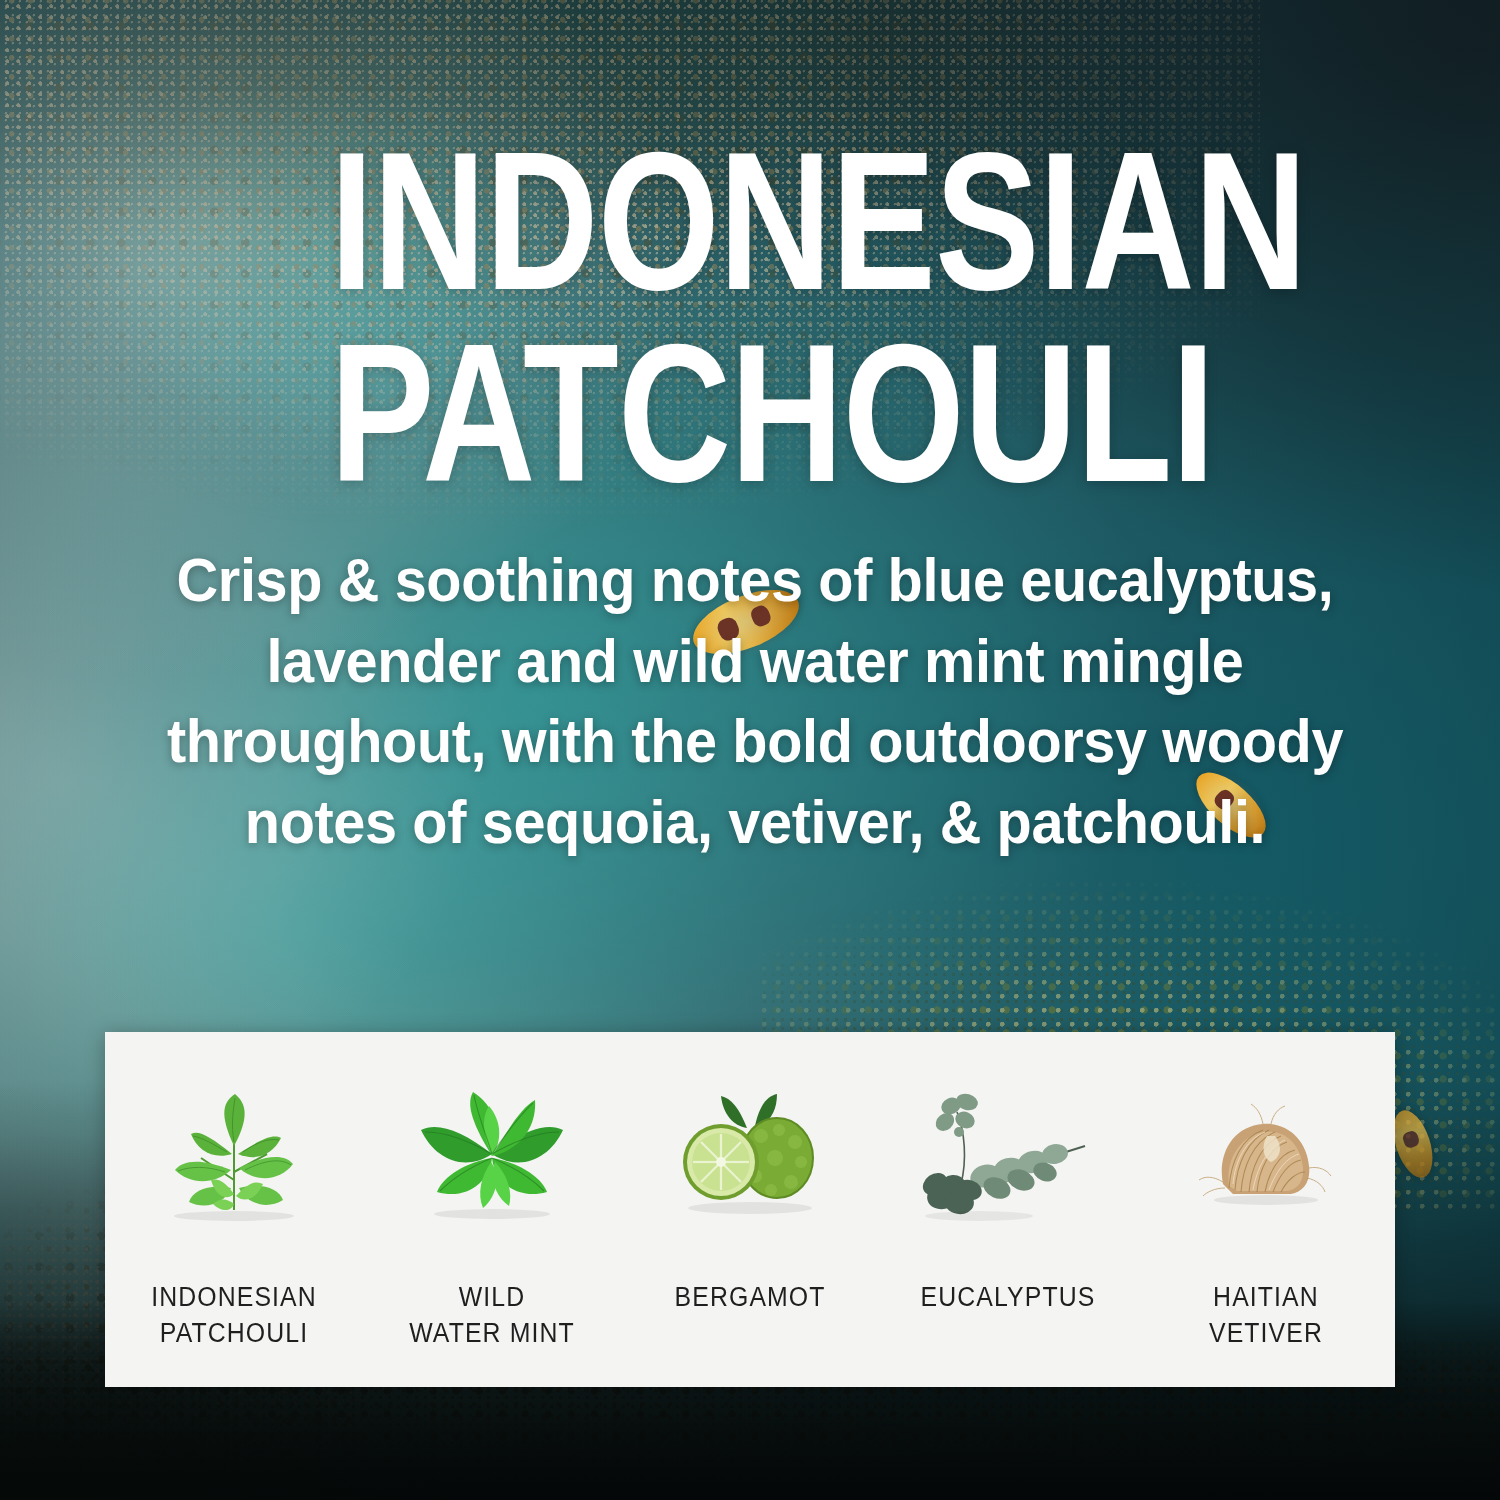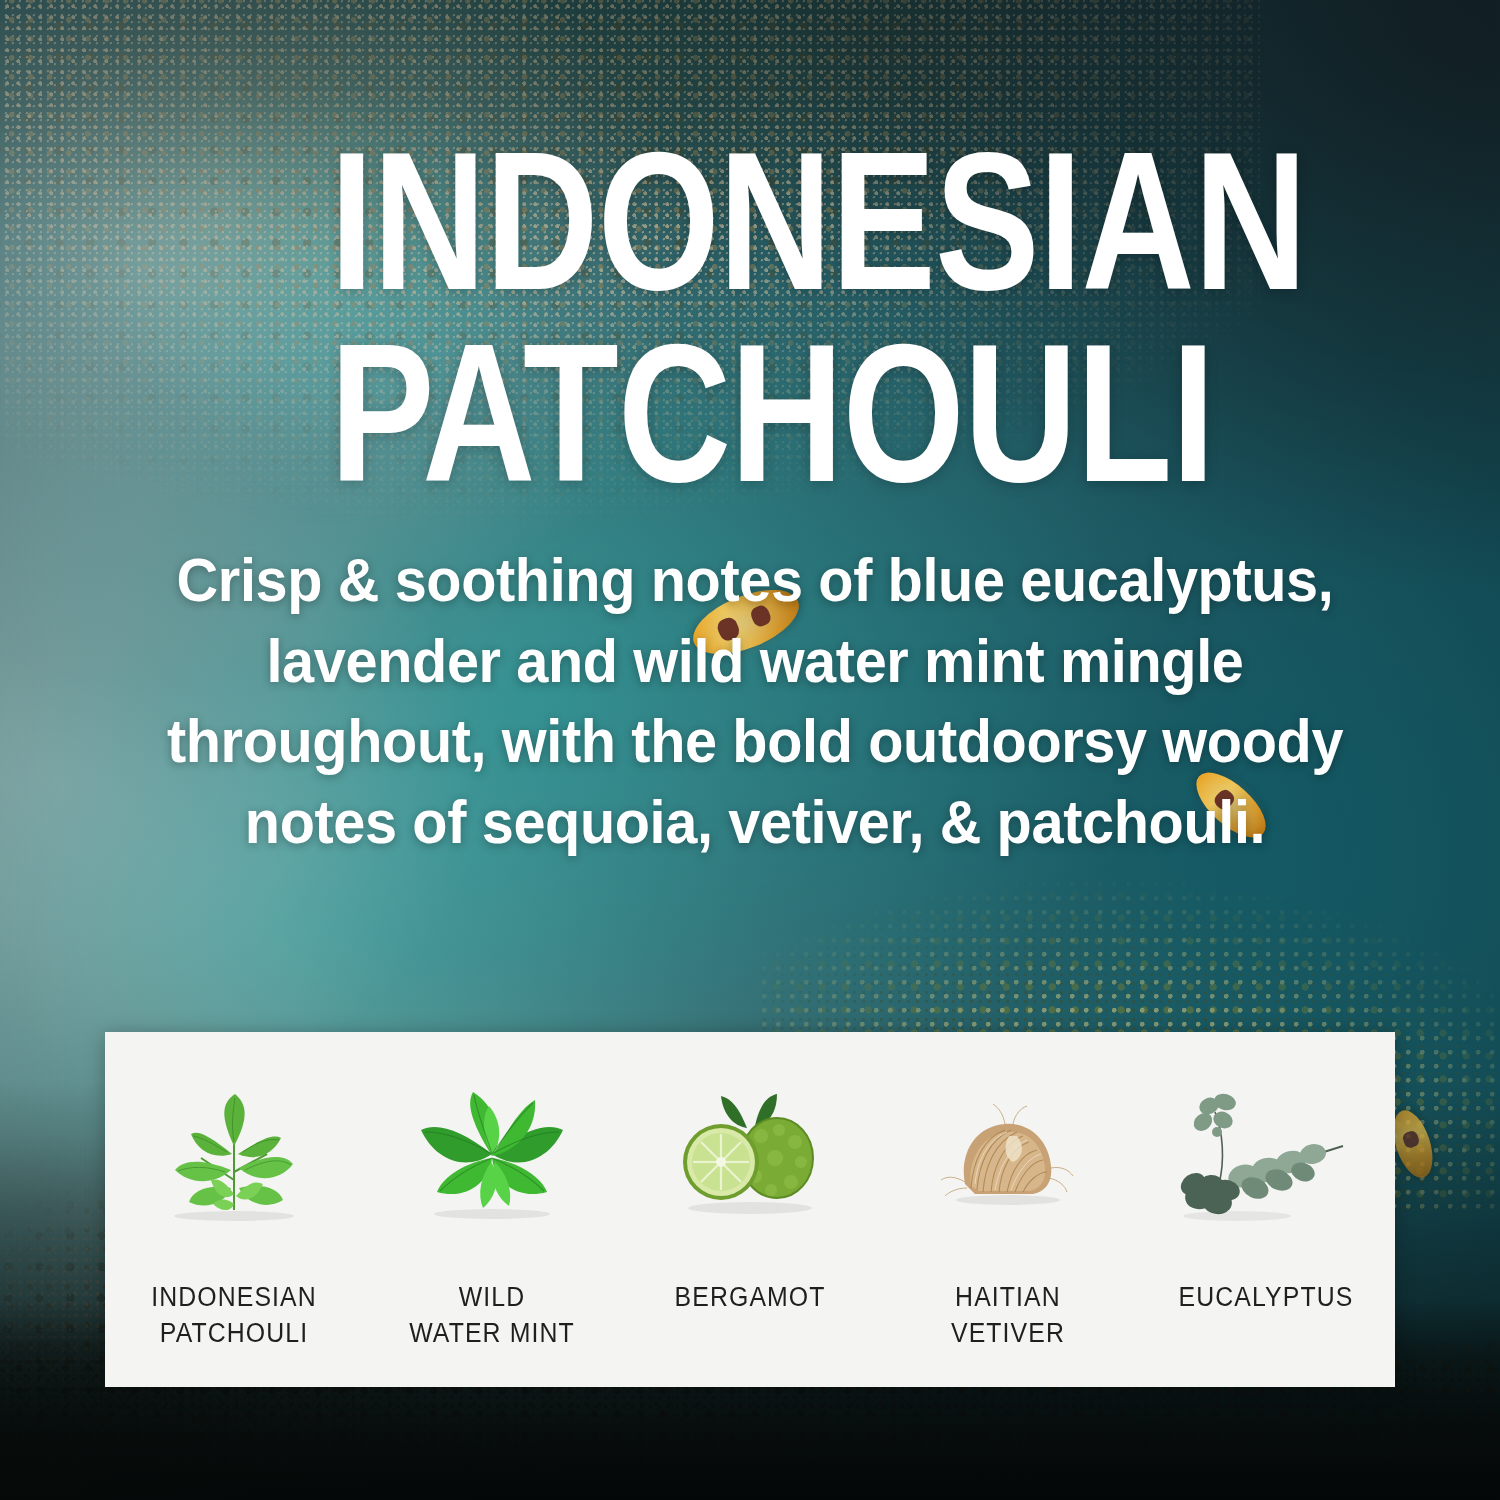--- a/index.html
+++ b/index.html
@@ -355,20 +355,59 @@
           </g>
           <ellipse cx="95" cy="124" rx="62" ry="6" fill="#000" opacity=".07"></ellipse>
         </svg>
       </div>
       <div class="ing-label">BERGAMOT</div>
     </div>
 
     <div class="ing">
       <div class="ing-art">
         <svg viewBox="0 0 190 140" xmlns="http://www.w3.org/2000/svg">
+          <path d="M26 112 C70 96 120 78 172 62" stroke="#4e6152" stroke-width="2" fill="none"></path>
+          <path d="M48 100 C54 76 52 48 44 28" stroke="#4e6152" stroke-width="1.6" fill="none"></path>
+
+          <g fill="#7f9b86">
+            <ellipse cx="38" cy="22" rx="10" ry="8" transform="rotate(-25 38 22)"></ellipse>
+            <ellipse cx="54" cy="18" rx="11" ry="8" transform="rotate(15 54 18)"></ellipse>
+            <ellipse cx="32" cy="38" rx="10" ry="8" transform="rotate(-40 32 38)"></ellipse>
+            <ellipse cx="52" cy="36" rx="10" ry="8" transform="rotate(25 52 36)"></ellipse>
+            <circle cx="46" cy="48" r="5"></circle>
+          </g>
+
+          <g fill="#8fa896">
+            <ellipse cx="72" cy="92" rx="15" ry="11" transform="rotate(-18 72 92)"></ellipse>
+            <ellipse cx="96" cy="86" rx="16" ry="12" transform="rotate(-14 96 86)"></ellipse>
+            <ellipse cx="120" cy="78" rx="15" ry="11" transform="rotate(-12 120 78)"></ellipse>
+            <ellipse cx="142" cy="70" rx="13" ry="10" transform="rotate(-10 142 70)"></ellipse>
+          </g>
+          <g fill="#6f8a77">
+            <ellipse cx="84" cy="104" rx="14" ry="10" transform="rotate(24 84 104)"></ellipse>
+            <ellipse cx="108" cy="96" rx="14" ry="10" transform="rotate(22 108 96)"></ellipse>
+            <ellipse cx="132" cy="88" rx="12" ry="9" transform="rotate(20 132 88)"></ellipse>
+          </g>
+
+          <g fill="#4b6354">
+            <ellipse cx="30" cy="112" rx="16" ry="13" transform="rotate(-15 30 112)"></ellipse>
+            <ellipse cx="46" cy="118" rx="15" ry="12" transform="rotate(10 46 118)"></ellipse>
+            <ellipse cx="22" cy="100" rx="13" ry="10" transform="rotate(-35 22 100)"></ellipse>
+            <ellipse cx="56" cy="106" rx="13" ry="10" transform="rotate(18 56 106)"></ellipse>
+            <ellipse cx="40" cy="100" rx="12" ry="9" transform="rotate(-5 40 100)"></ellipse>
+          </g>
+          <ellipse cx="66" cy="132" rx="54" ry="5" fill="#000" opacity=".06"></ellipse>
+        </svg>
+      </div>
+      <div class="ing-label">EUCALYPTUS</div>
+    </div>
+
+    <div class="ing">
+      <div class="ing-art">
+        <svg viewBox="0 0 190 140" xmlns="http://www.w3.org/2000/svg">
           <path d="M52 100 C46 70 62 42 92 40 C118 38 136 58 138 82 C140 98 132 108 120 110 L62 110 Z" fill="#c8a274"></path>
           <path d="M58 102 C54 76 70 50 94 48 C116 46 130 62 132 84 C133 98 126 106 116 107 L66 107 Z" fill="#d8b68b"></path>
           <g stroke="#a8844f" stroke-width="1.1" fill="none" opacity=".85">
             <path d="M58 104 C60 78 70 54 92 46"></path>
               <path d="M64 106 C66 80 76 56 98 46"></path>
             <path d="M70 108 C72 82 82 58 104 48"></path>
               <path d="M78 108 C80 84 90 60 110 52"></path>
             <path d="M86 108 C88 86 98 64 116 58"></path>
               <path d="M94 108 C98 88 108 70 124 66"></path>
             <path d="M102 108 C108 92 118 78 130 76"></path>
@@ -388,53 +427,14 @@
               <path d="M100 40 C102 30 108 24 114 22"></path>
           </g>
           <path d="M96 52 C90 62 92 74 100 78 C110 74 112 62 104 52 Z" fill="#efe2c8" opacity=".85"></path>
           <ellipse cx="95" cy="116" rx="52" ry="5" fill="#000" opacity=".07"></ellipse>
         </svg>
       </div>
       <div class="ing-label">HAITIAN
 VETIVER</div>
     </div>
 
-    <div class="ing">
-      <div class="ing-art">
-        <svg viewBox="0 0 190 140" xmlns="http://www.w3.org/2000/svg">
-          <path d="M26 112 C70 96 120 78 172 62" stroke="#4e6152" stroke-width="2" fill="none"></path>
-          <path d="M48 100 C54 76 52 48 44 28" stroke="#4e6152" stroke-width="1.6" fill="none"></path>
-
-          <g fill="#7f9b86">
-            <ellipse cx="38" cy="22" rx="10" ry="8" transform="rotate(-25 38 22)"></ellipse>
-            <ellipse cx="54" cy="18" rx="11" ry="8" transform="rotate(15 54 18)"></ellipse>
-            <ellipse cx="32" cy="38" rx="10" ry="8" transform="rotate(-40 32 38)"></ellipse>
-            <ellipse cx="52" cy="36" rx="10" ry="8" transform="rotate(25 52 36)"></ellipse>
-            <circle cx="46" cy="48" r="5"></circle>
-          </g>
-
-          <g fill="#8fa896">
-            <ellipse cx="72" cy="92" rx="15" ry="11" transform="rotate(-18 72 92)"></ellipse>
-            <ellipse cx="96" cy="86" rx="16" ry="12" transform="rotate(-14 96 86)"></ellipse>
-            <ellipse cx="120" cy="78" rx="15" ry="11" transform="rotate(-12 120 78)"></ellipse>
-            <ellipse cx="142" cy="70" rx="13" ry="10" transform="rotate(-10 142 70)"></ellipse>
-          </g>
-          <g fill="#6f8a77">
-            <ellipse cx="84" cy="104" rx="14" ry="10" transform="rotate(24 84 104)"></ellipse>
-            <ellipse cx="108" cy="96" rx="14" ry="10" transform="rotate(22 108 96)"></ellipse>
-            <ellipse cx="132" cy="88" rx="12" ry="9" transform="rotate(20 132 88)"></ellipse>
-          </g>
-
-          <g fill="#4b6354">
-            <ellipse cx="30" cy="112" rx="16" ry="13" transform="rotate(-15 30 112)"></ellipse>
-            <ellipse cx="46" cy="118" rx="15" ry="12" transform="rotate(10 46 118)"></ellipse>
-            <ellipse cx="22" cy="100" rx="13" ry="10" transform="rotate(-35 22 100)"></ellipse>
-            <ellipse cx="56" cy="106" rx="13" ry="10" transform="rotate(18 56 106)"></ellipse>
-            <ellipse cx="40" cy="100" rx="12" ry="9" transform="rotate(-5 40 100)"></ellipse>
-          </g>
-          <ellipse cx="66" cy="132" rx="54" ry="5" fill="#000" opacity=".06"></ellipse>
-        </svg>
-      </div>
-      <div class="ing-label">EUCALYPTUS</div>
-    </div>
-
   </div>
 </div>
 
 </body></html>

